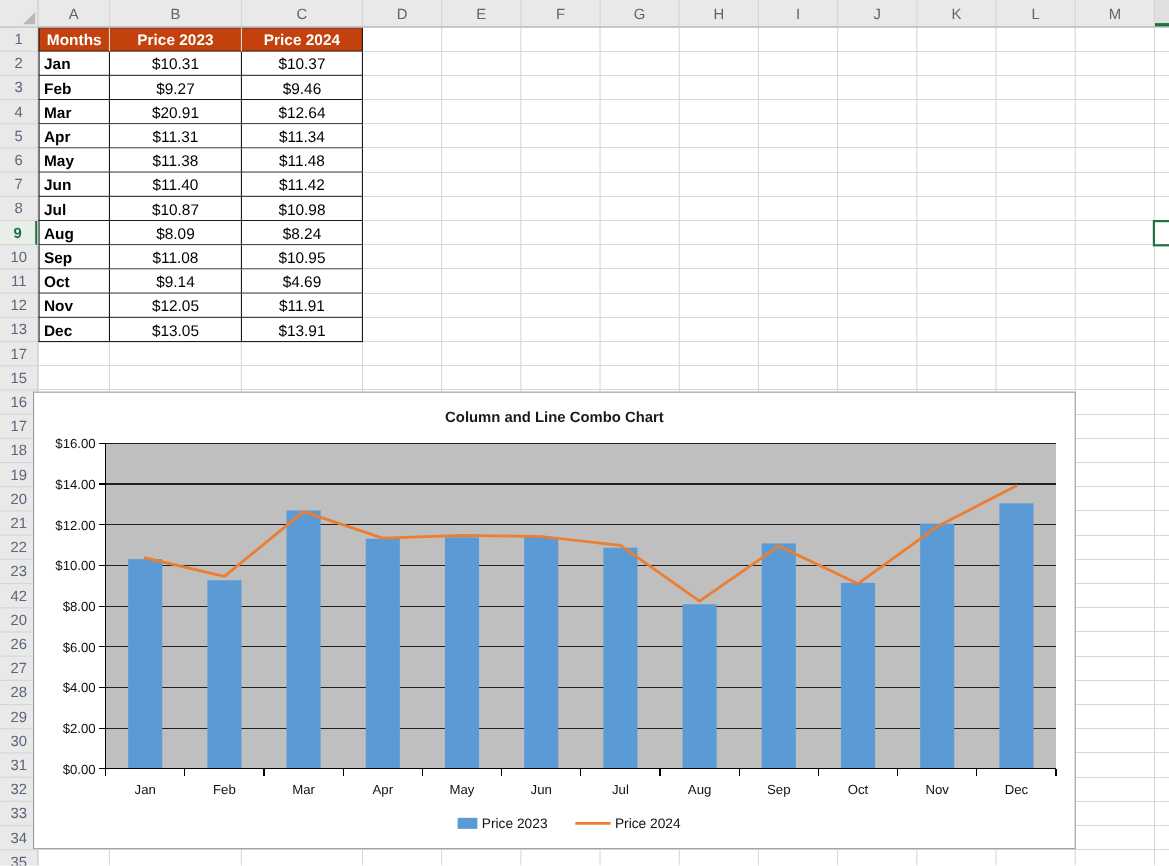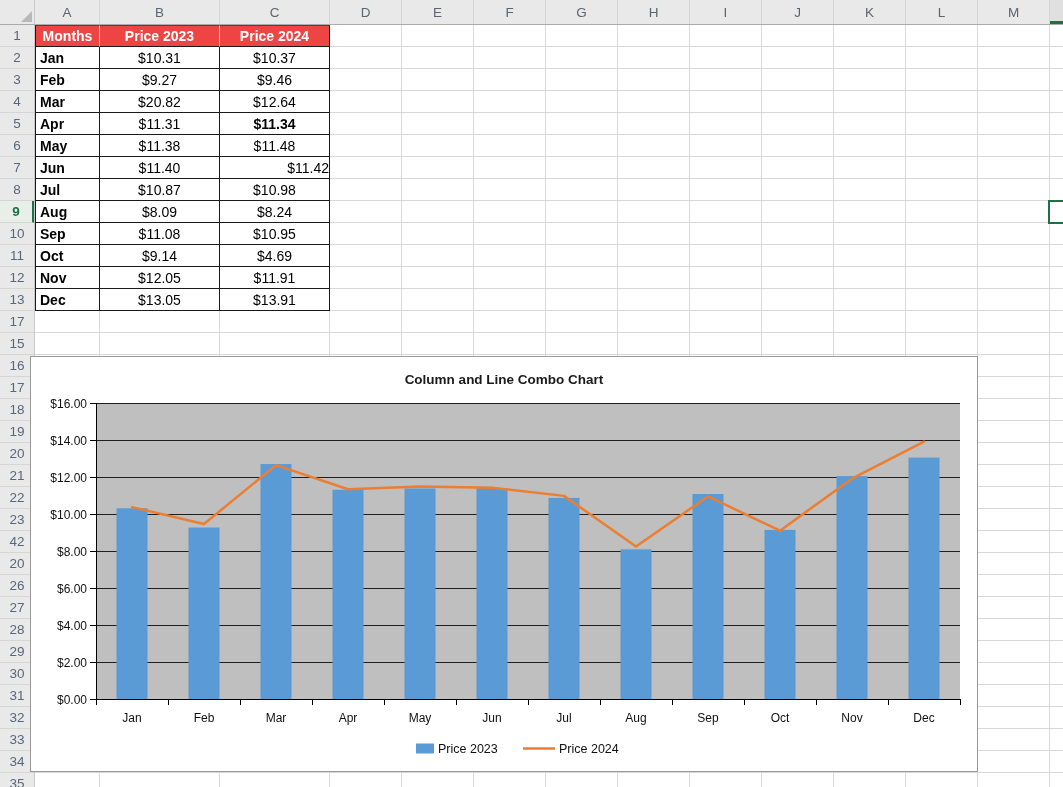--- a/index.html
+++ b/index.html
@@ -61,21 +61,21 @@
     border-collapse:separate;border-spacing:0;table-layout:fixed;
     z-index:2;font-size:14px;color:#000;
   }
   .data-table td{
     height:22px;box-sizing:border-box;background:#fff;
     border-right:1px solid #1a1a1a;border-bottom:1px solid #1a1a1a;
     padding:0;overflow:hidden;white-space:nowrap;
   }
   .data-table tr td:first-child{border-left:1px solid #1a1a1a;}
   .data-table tr.hdr td{
-    background:#ef4444;color:#fff;font-weight:bold;text-align:center;
+    background:#c2410c;color:#fff;font-weight:bold;text-align:center;
     border-top:1px solid #7B2F2C;border-bottom:1px solid #1a1a1a;
   }
   .data-table tr.hdr td:not(:last-child){border-right:1px solid #E8D5D4;}
   .data-table td.month{font-weight:bold;text-align:left;padding-left:4px;}
   .data-table td.price{text-align:center;}
   
   .chart-box{
     position:absolute;left:30px;top:356px;width:948px;height:416px;
     background:#fff;border:1px solid #9A9A9A;box-sizing:border-box;z-index:3;
   }
@@ -176,37 +176,37 @@
         <td class="price" style="width: 120px;">$10.31</td>
         <td class="price" style="width: 110px;">$10.37</td>
       </tr>
       <tr>
         <td class="month" style="width: 65px;">Feb</td>
         <td class="price" style="width: 120px;">$9.27</td>
         <td class="price" style="width: 110px;">$9.46</td>
       </tr>
       <tr>
         <td class="month" style="width: 65px;">Mar</td>
-        <td class="price" style="width: 120px;">$20.82</td>
+        <td class="price" style="width: 120px;">$20.91</td>
         <td class="price" style="width: 110px;">$12.64</td>
       </tr>
       <tr>
         <td class="month" style="width: 65px;">Apr</td>
         <td class="price" style="width: 120px;">$11.31</td>
-        <td class="price" style="width: 110px; font-weight: bold;">$11.34</td>
+        <td class="price" style="width: 110px;">$11.34</td>
       </tr>
       <tr>
         <td class="month" style="width: 65px;">May</td>
         <td class="price" style="width: 120px; margin-top: 8px;">$11.38</td>
         <td class="price" style="width: 110px;">$11.48</td>
       </tr>
       <tr>
         <td class="month" style="width: 65px;">Jun</td>
         <td class="price" style="width: 120px;">$11.40</td>
-        <td class="price" style="width: 110px; text-align: right;">$11.42</td>
+        <td class="price" style="width: 110px;">$11.42</td>
       </tr>
       <tr>
         <td class="month" style="width: 65px;">Jul</td>
         <td class="price" style="width: 120px;">$10.87</td>
         <td class="price" style="width: 110px;">$10.98</td>
       </tr>
       <tr>
         <td class="month" style="width: 65px;">Aug</td>
         <td class="price" style="width: 120px;">$8.09</td>
         <td class="price" style="width: 110px;">$8.24</td>

